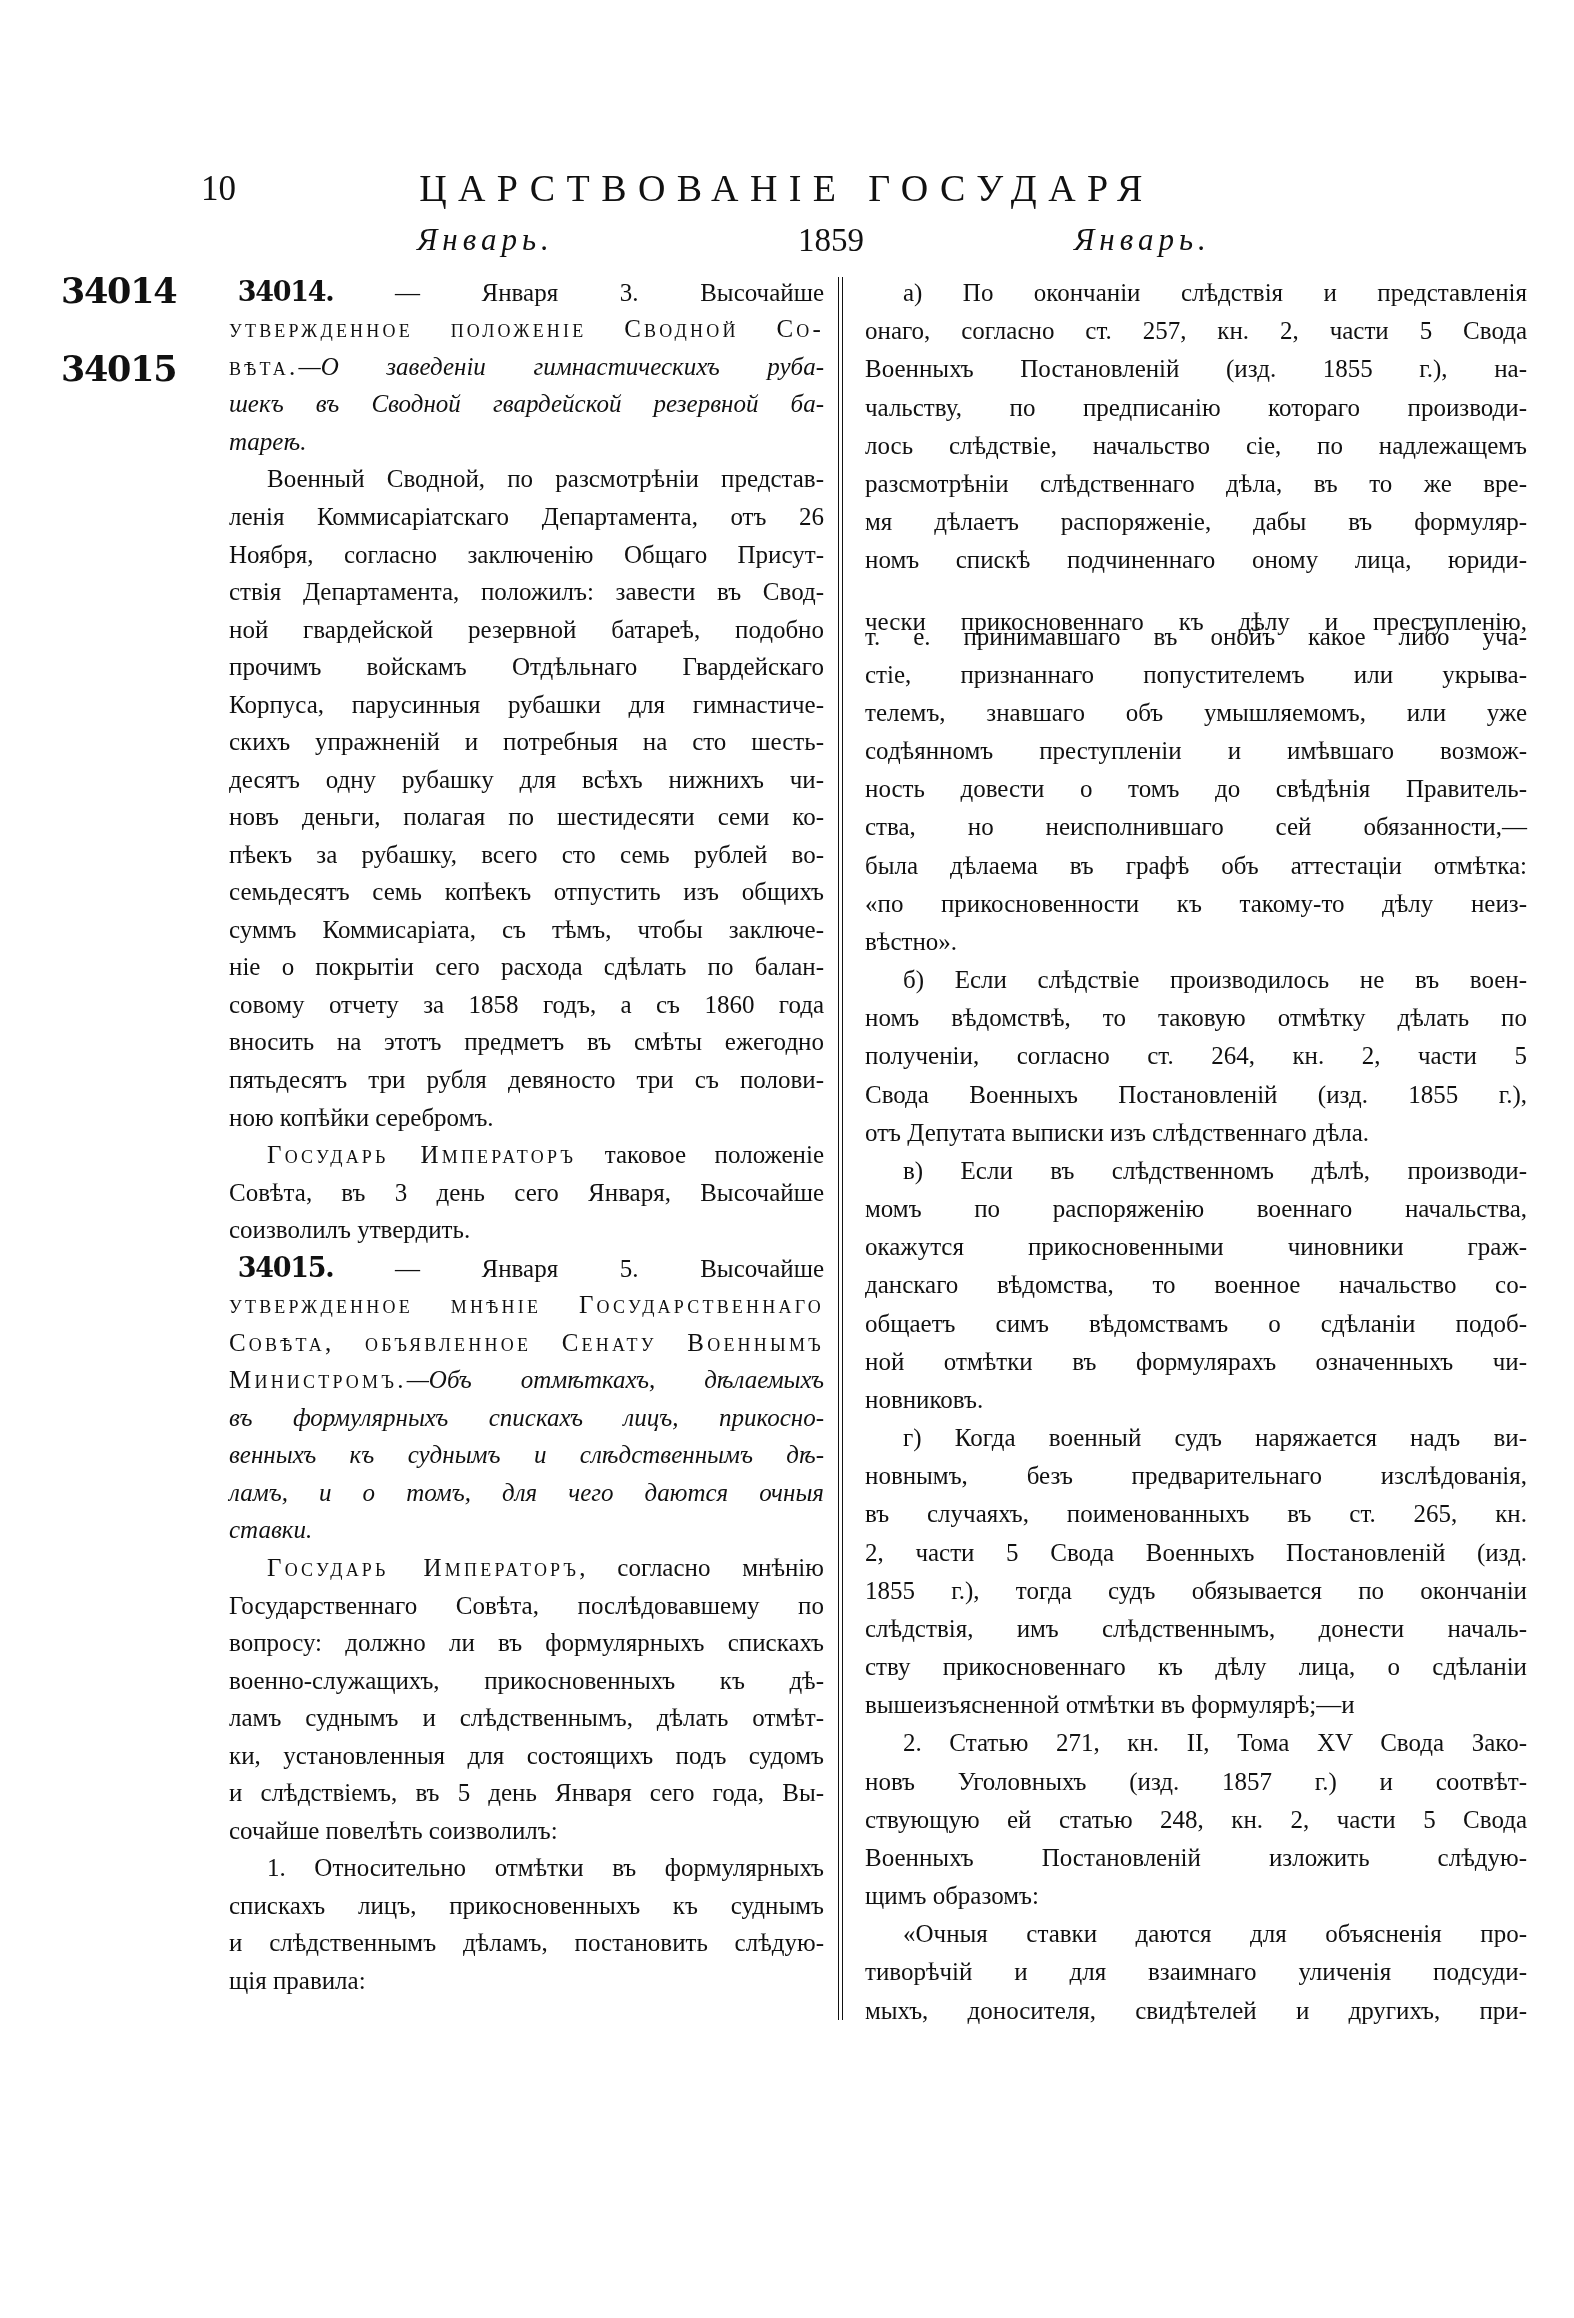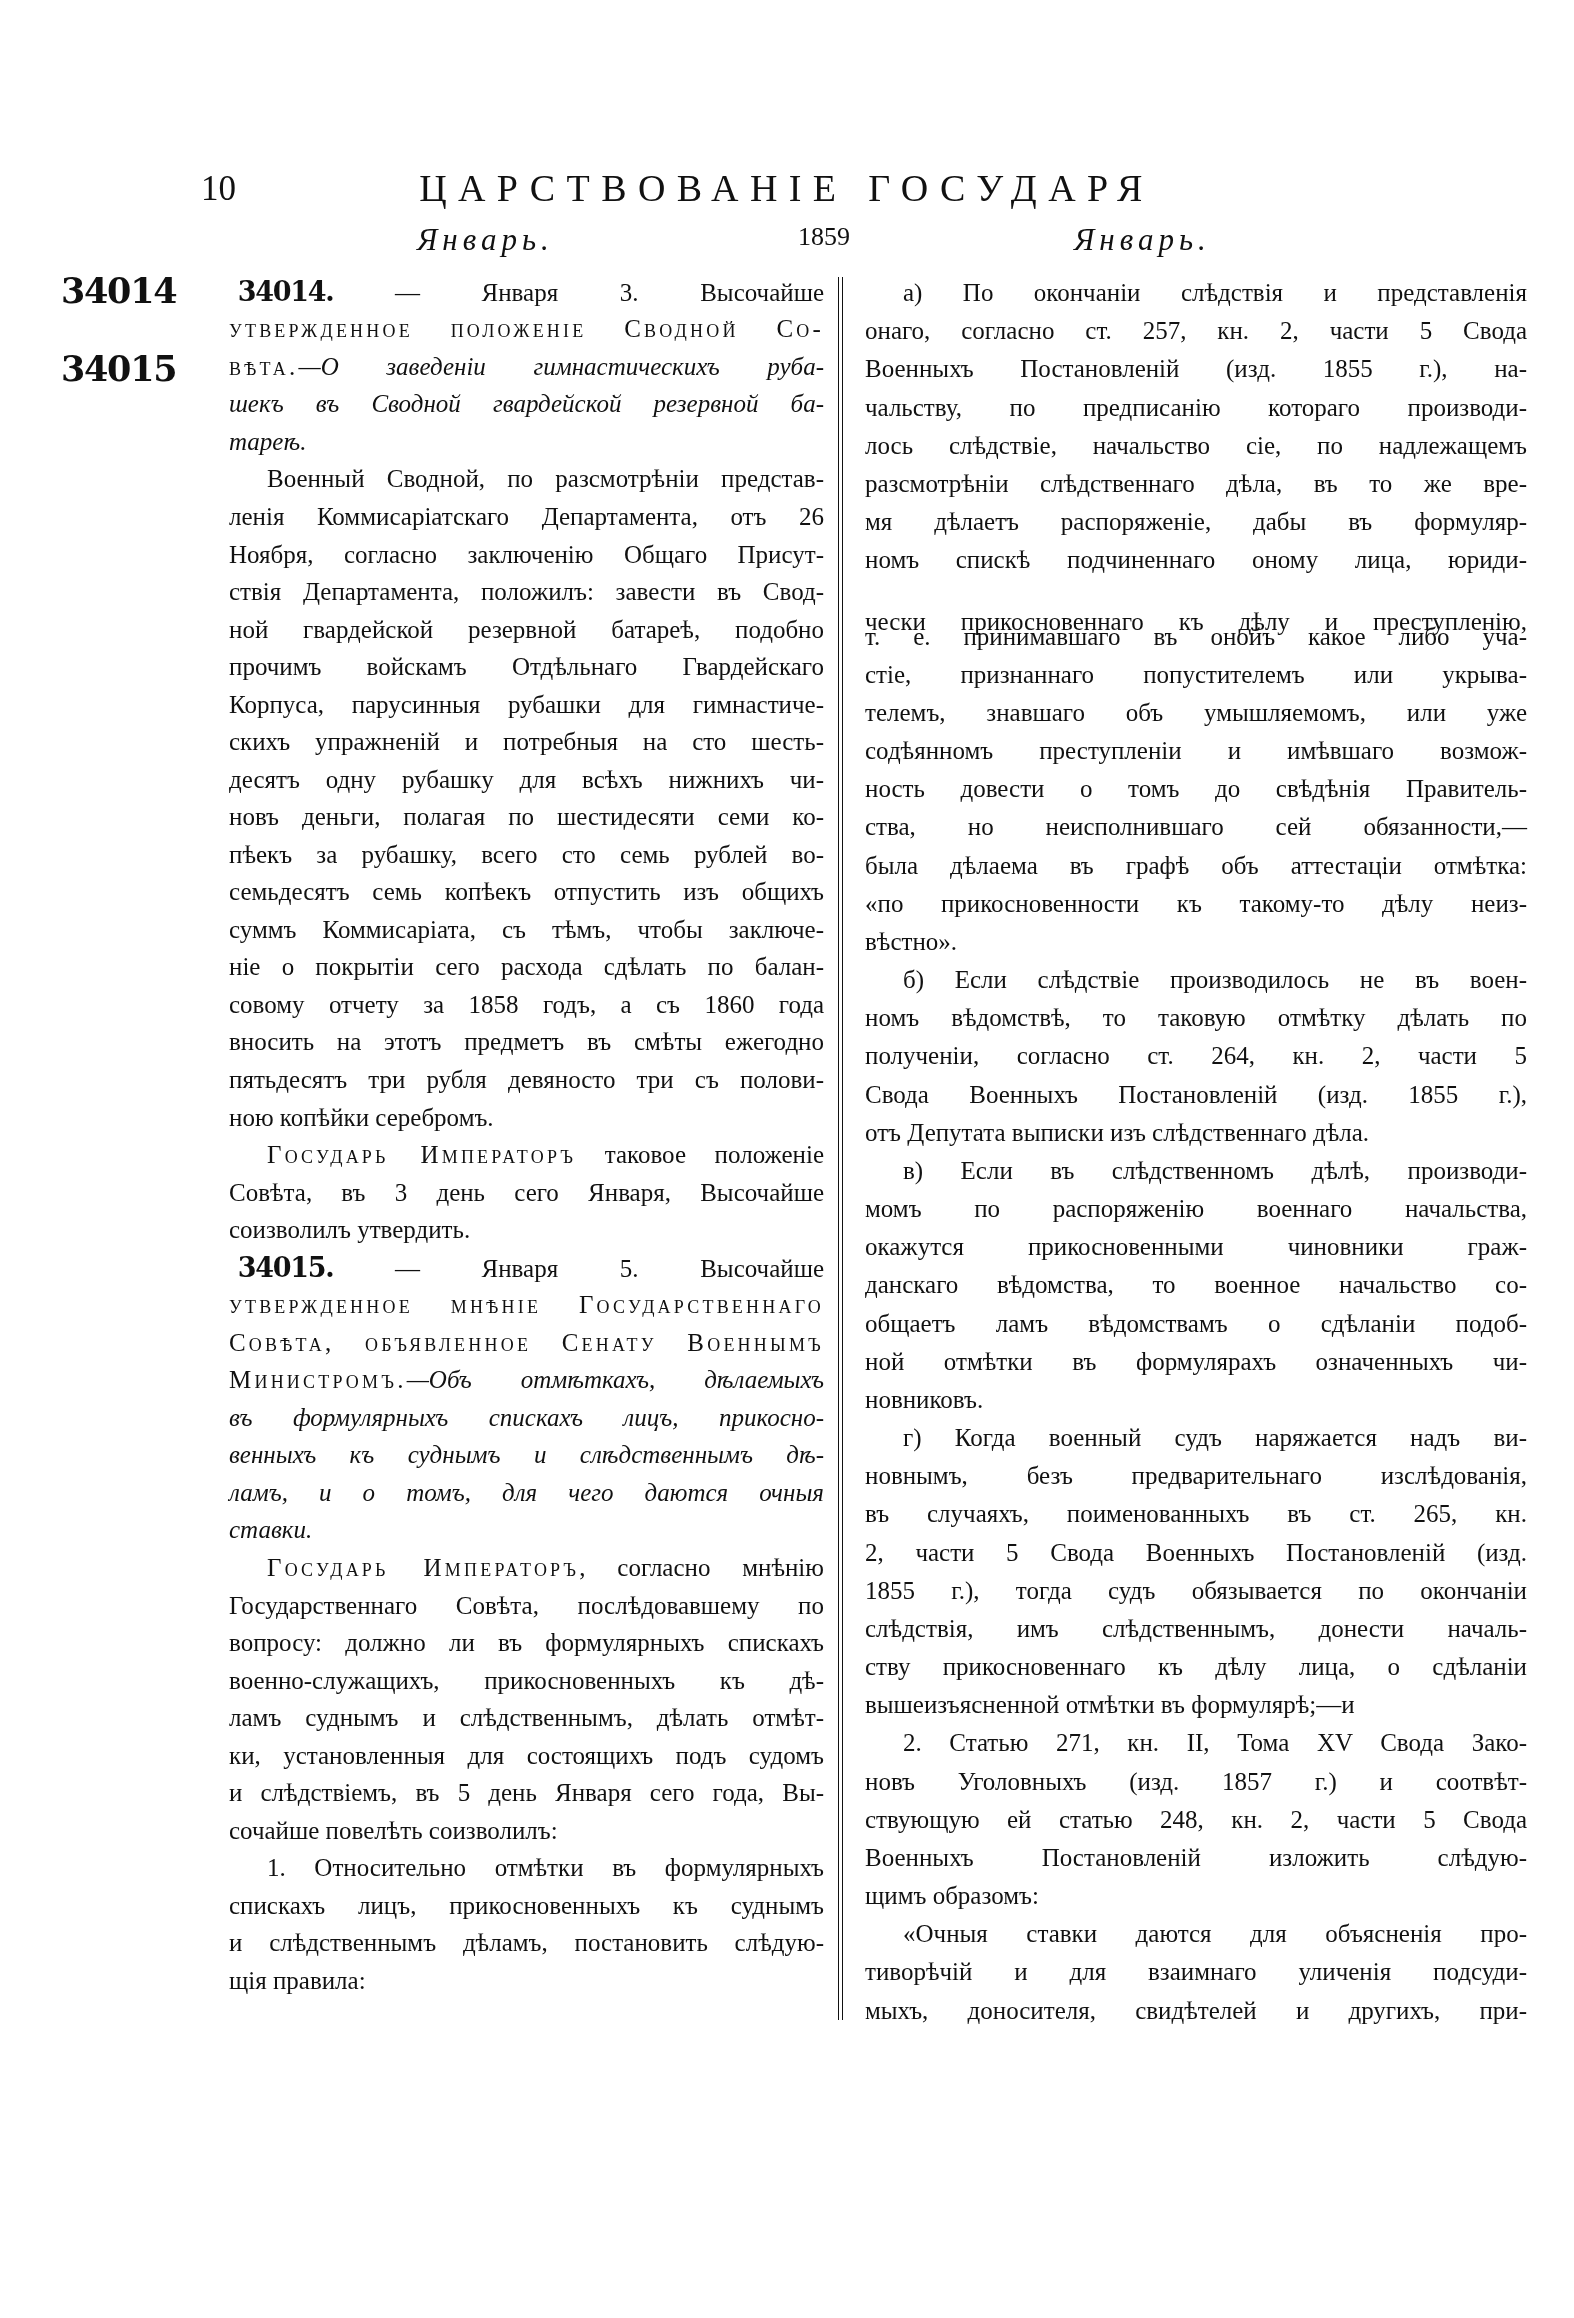--- a/index.html
+++ b/index.html
@@ -3,21 +3,21 @@
 <meta charset="utf-8">
 <style>
   html, body { margin: 0; padding: 0; background: #ffffff; }
   body { width: 1575px; height: 2319px; position: relative; overflow: hidden;
          font-family: "Liberation Serif", "DejaVu Serif", serif; color: #111; }
   .abs { position: absolute; white-space: nowrap; }
   .page-num { left: 201px; top: 169px; font-size: 35px; }
   .running-head { left: 379px; width: 815px; top: 166px; font-size: 38px; letter-spacing: 11.4px; text-align: center; }
   .month { font-style: italic; font-size: 31px; letter-spacing: 5px; top: 222px; }
   .month-left { left: 417px; }
-  .year { left: 798px; top: 222px; font-size: 26px; }
+  .year { left: 798px; top: 222px; font-size: 33px; }
   .month-right { left: 1074px; }
   .margin-num { left: 61px; font-size: 35px; font-weight: bold; font-family: "DejaVu Serif", serif; letter-spacing: -1.3px; }
   .col-divider { position: absolute; left: 838px; top: 277px; width: 3.2px; height: 1743px;
                  border-left: 1.9px solid #111; border-right: 1.9px solid #111; box-sizing: content-box; }
   .line { position: absolute; height: 39px; font-size: 25px; line-height: 39px; white-space: nowrap;
           text-align: justify; text-align-last: justify; overflow: visible; }
   .line.last { text-align-last: left; }
   .left-line { left: 229px; width: 595px; }
   .right-line { left: 865px; width: 662px; }
   .entry-num { font-weight: bold; font-size: 27px; font-family: "DejaVu Serif", serif; letter-spacing: -1.3px; }
@@ -107,21 +107,21 @@
     <div class="line right-line last" style="top: 922px;"><span>вѣстно».</span></div>
     <div class="line right-line" style="top: 960px; padding-left: 38px; box-sizing: border-box;"><span>б) Если слѣдствіе производилось не въ воен-</span></div>
     <div class="line right-line" style="top: 998px;"><span>номъ вѣдомствѣ, то таковую отмѣтку дѣлать по</span></div>
     <div class="line right-line" style="top: 1036px;"><span>полученіи, согласно ст. 264, кн. 2, части 5</span></div>
     <div class="line right-line" style="top: 1075px;"><span>Свода Военныхъ Постановленій (изд. 1855 г.),</span></div>
     <div class="line right-line last" style="top: 1113px;"><span>отъ Депутата выписки изъ слѣдственнаго дѣла.</span></div>
     <div class="line right-line" style="top: 1151px; padding-left: 38px; box-sizing: border-box;"><span>в) Если въ слѣдственномъ дѣлѣ, производи-</span></div>
     <div class="line right-line" style="top: 1189px;"><span>момъ по распоряженію военнаго начальства,</span></div>
     <div class="line right-line" style="top: 1227px;"><span>окажутся прикосновенными чиновники граж-</span></div>
     <div class="line right-line" style="top: 1265px;"><span>данскаго вѣдомства, то военное начальство со-</span></div>
-    <div class="line right-line" style="top: 1304px;"><span>общаетъ ламъ вѣдомствамъ о сдѣланіи подоб-</span></div>
+    <div class="line right-line" style="top: 1304px;"><span>общаетъ симъ вѣдомствамъ о сдѣланіи подоб-</span></div>
     <div class="line right-line" style="top: 1342px;"><span>ной отмѣтки въ формулярахъ означенныхъ чи-</span></div>
     <div class="line right-line last" style="top: 1380px;"><span>новниковъ.</span></div>
     <div class="line right-line" style="top: 1418px; padding-left: 38px; box-sizing: border-box;"><span>г) Когда военный судъ наряжается надъ ви-</span></div>
     <div class="line right-line" style="top: 1456px;"><span>новнымъ, безъ предварительнаго изслѣдованія,</span></div>
     <div class="line right-line" style="top: 1494px;"><span>въ случаяхъ, поименованныхъ въ ст. 265, кн.</span></div>
     <div class="line right-line" style="top: 1533px;"><span>2, части 5 Свода Военныхъ Постановленій (изд.</span></div>
     <div class="line right-line" style="top: 1571px;"><span>1855 г.), тогда судъ обязывается по окончаніи</span></div>
     <div class="line right-line" style="top: 1609px;"><span>слѣдствія, имъ слѣдственнымъ, донести началь-</span></div>
     <div class="line right-line" style="top: 1647px;"><span>ству прикосновеннаго къ дѣлу лица, о сдѣланіи</span></div>
     <div class="line right-line last" style="top: 1685px;"><span>вышеизъясненной отмѣтки въ формулярѣ;—и</span></div>

